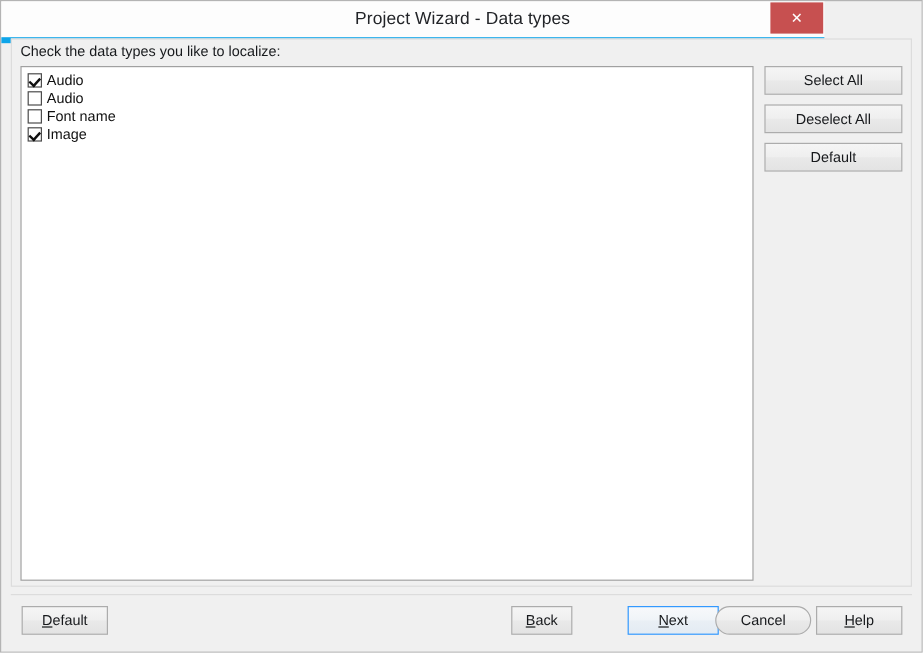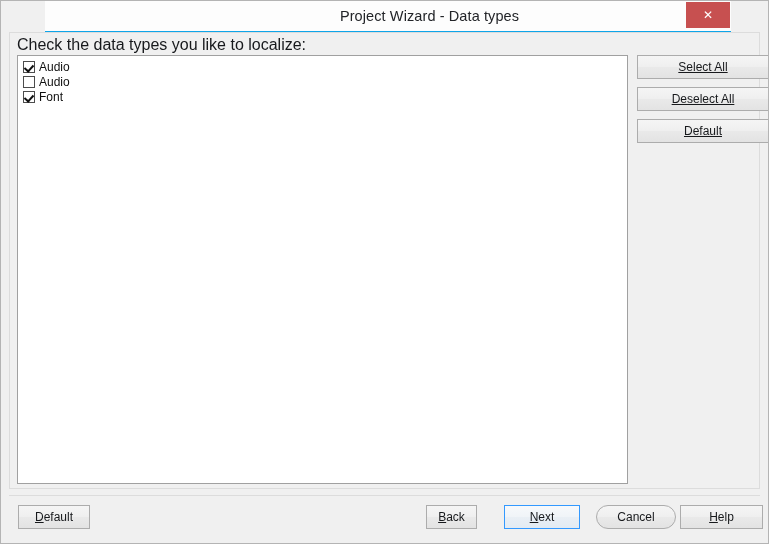--- a/index.html
+++ b/index.html
@@ -23,21 +23,20 @@
   }
 
   
   #titlebar {
     position: absolute;
     left: 0; top: 0;
     width: 686px;
     height: 30px;
     background: #fdfdfd;
     border-bottom: 5px solid #0ea5e9;
-    margin-left: 44px;
   }
   #title-text {
     position: absolute;
     left: 0; top: 0;
     width: 769px;
     height: 30px;
     line-height: 30px;
     text-align: center;
     font-size: 14.5px;
     color: #222428;
@@ -75,21 +74,21 @@
     height: 457px;
     box-sizing: border-box;
     border: 1px solid #dcdcdc;
     background: #f0f0f0;
   }
 
   #instruction-label {
     position: absolute;
     left: 16px;
     top: 35px;
-    font-size: 16px;
+    font-size: 12px;
     color: #17191c;
     white-space: nowrap;
   }
 
   
   #checklist-box {
     position: absolute;
     left: 16px;
     top: 54px;
     width: 611px;
@@ -146,32 +145,32 @@
     font-size: 12px;
     color: #17191c;
     text-align: center;
     cursor: pointer;
     padding: 0;
     white-space: nowrap;
   }
   .btn.focused {
     border: 1px solid #3399ff;
     background: linear-gradient(to bottom, #f7f9fb 0%, #f0f4f8 48%, #e9eff5 52%, #e3ebf3 100%);
+    margin-left: 19px;
   }
   .mn { text-decoration: underline; }
 
   
   #side-buttons { position: absolute; left: 636px; top: 54px; }
   .side-btn {
     position: absolute;
     left: 0;
-    width: 132px;
+    width: 115px;
     height: 24px;
     line-height: 22px;
-    text-decoration: underline;
   }
   #btn-select-all  { top: 0px; }
   #btn-deselect-all{ top: 32px; }
   #btn-default-side{ top: 64px; }
 
   
   #footer-separator {
     position: absolute;
     left: 8px;
     top: 494px;
@@ -182,21 +181,21 @@
   .foot-btn {
     position: absolute;
     height: 24px;
     line-height: 22px;
     top: 504px;
   }
   #btn-default-foot { left: 17px;  width: 72px; }
   #btn-back         { left: 425px; width: 51px; }
   #btn-next         { left: 503px; width: 76px; }
   #btn-cancel       { left: 595px; width: 80px; border-radius: 12px; }
-  #btn-help         { left: 679px; width: 83px; }
+  #btn-help         { left: 679px; width: 72px; }
 </style>
 </head>
 <body>
 
 <div id="window">
 
   <div id="titlebar">
     <div id="title-text">Project Wizard - Data types</div>
     <button id="close-button">
       <span class="glyph">✕</span>
@@ -213,25 +212,29 @@
       <div class="check-row">
         <span class="check-box checked"></span>
         <span class="check-label">Audio</span>
       </div>
 
       <div class="check-row">
         <span class="check-box"></span>
         <span class="check-label">Audio</span>
       </div>
 
+      <div class="check-row">
+        <span class="check-box"></span>
+        <span class="check-label">Font name</span>
+      </div>
 
 
       <div class="check-row">
         <span class="check-box checked"></span>
-        <span class="check-label">Font</span>
+        <span class="check-label">Image</span>
       </div>
 
 
     </div>
   </div>
 
   <div id="side-buttons">
     <button id="btn-select-all" class="btn side-btn">Select All</button>
     <button id="btn-deselect-all" class="btn side-btn">Deselect All</button>
     <button id="btn-default-side" class="btn side-btn">Default</button>

